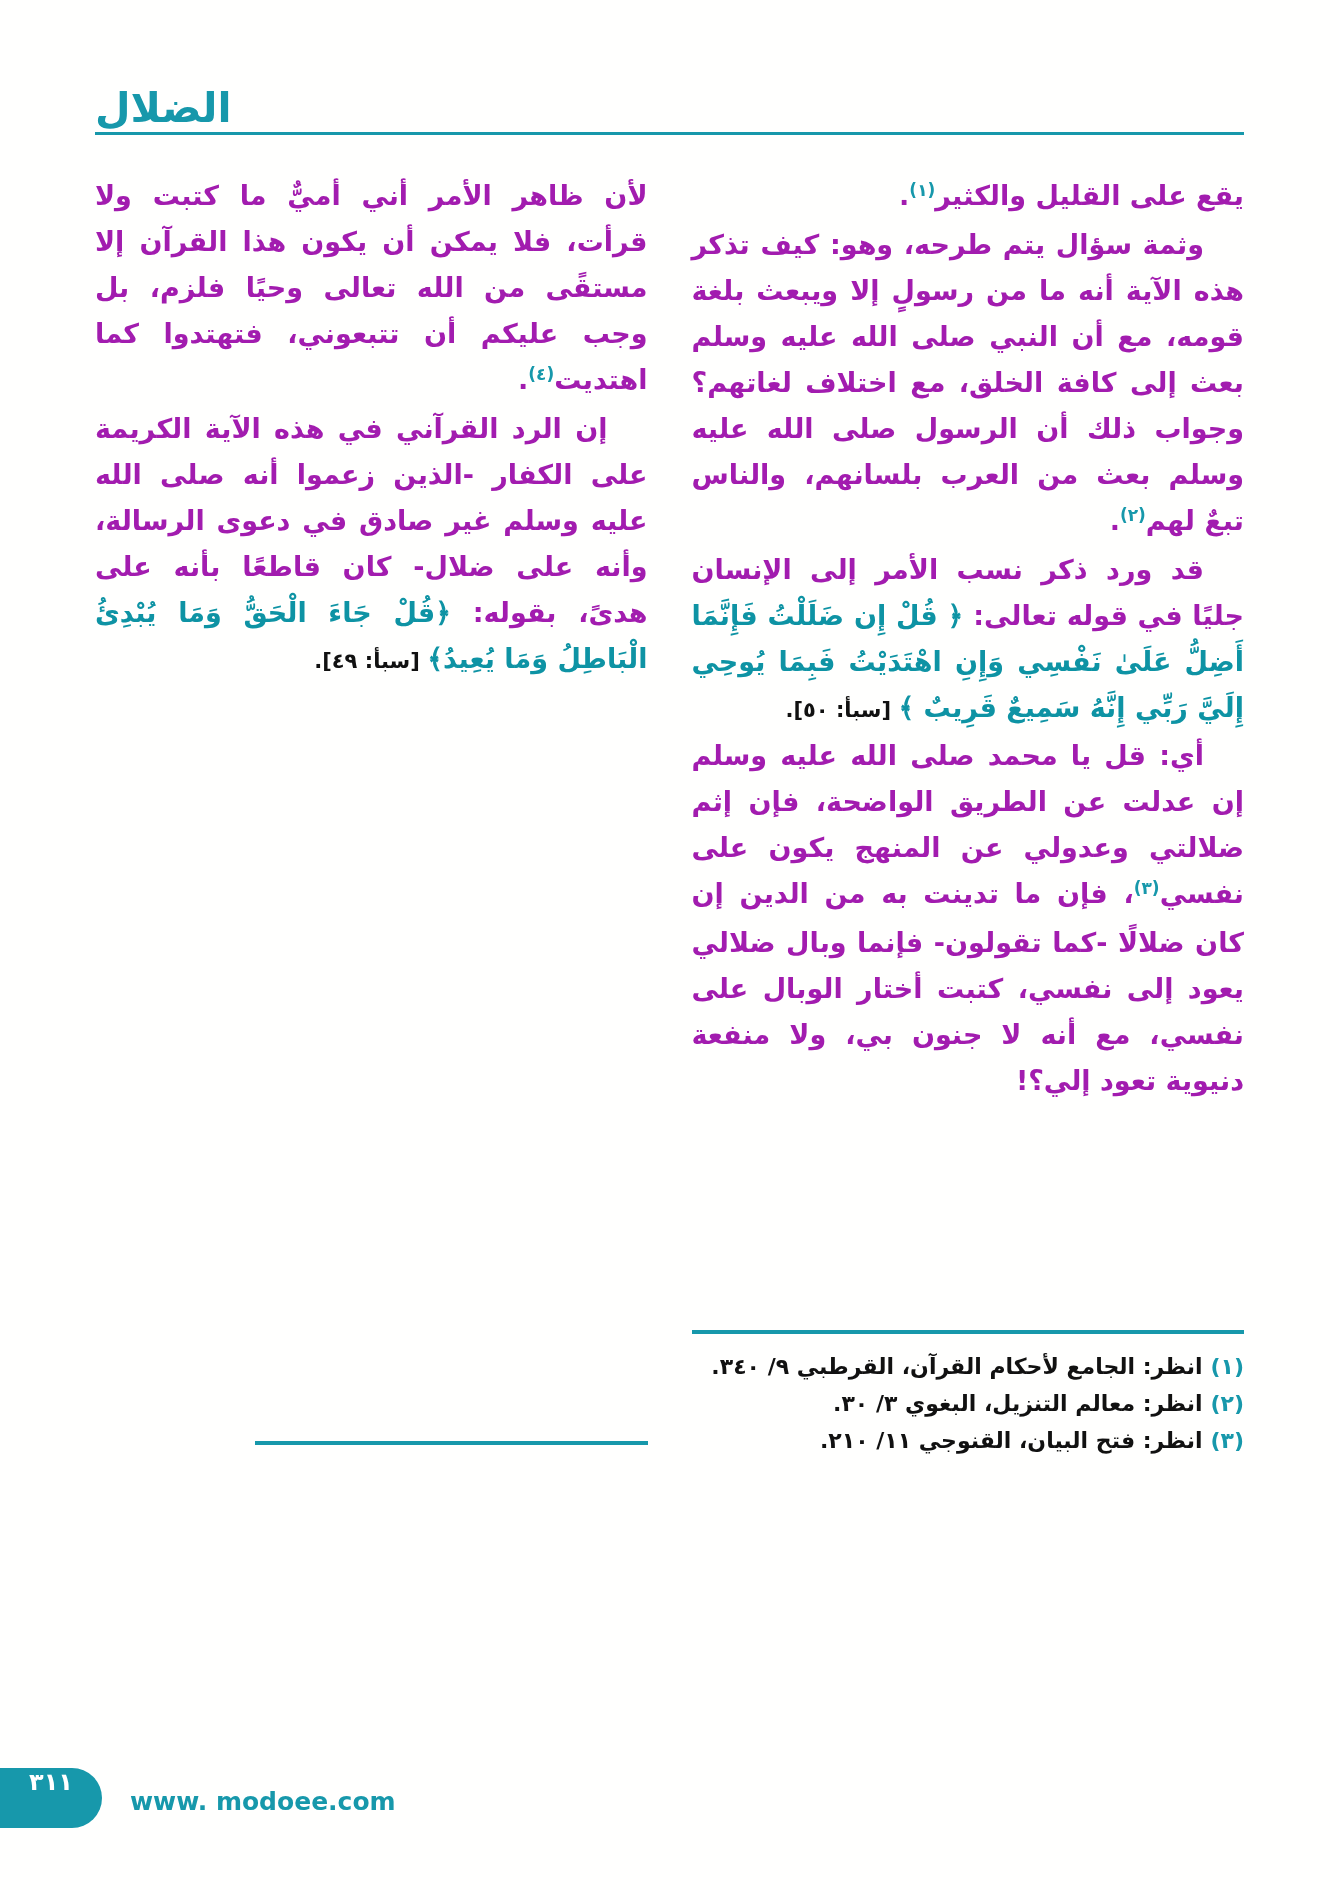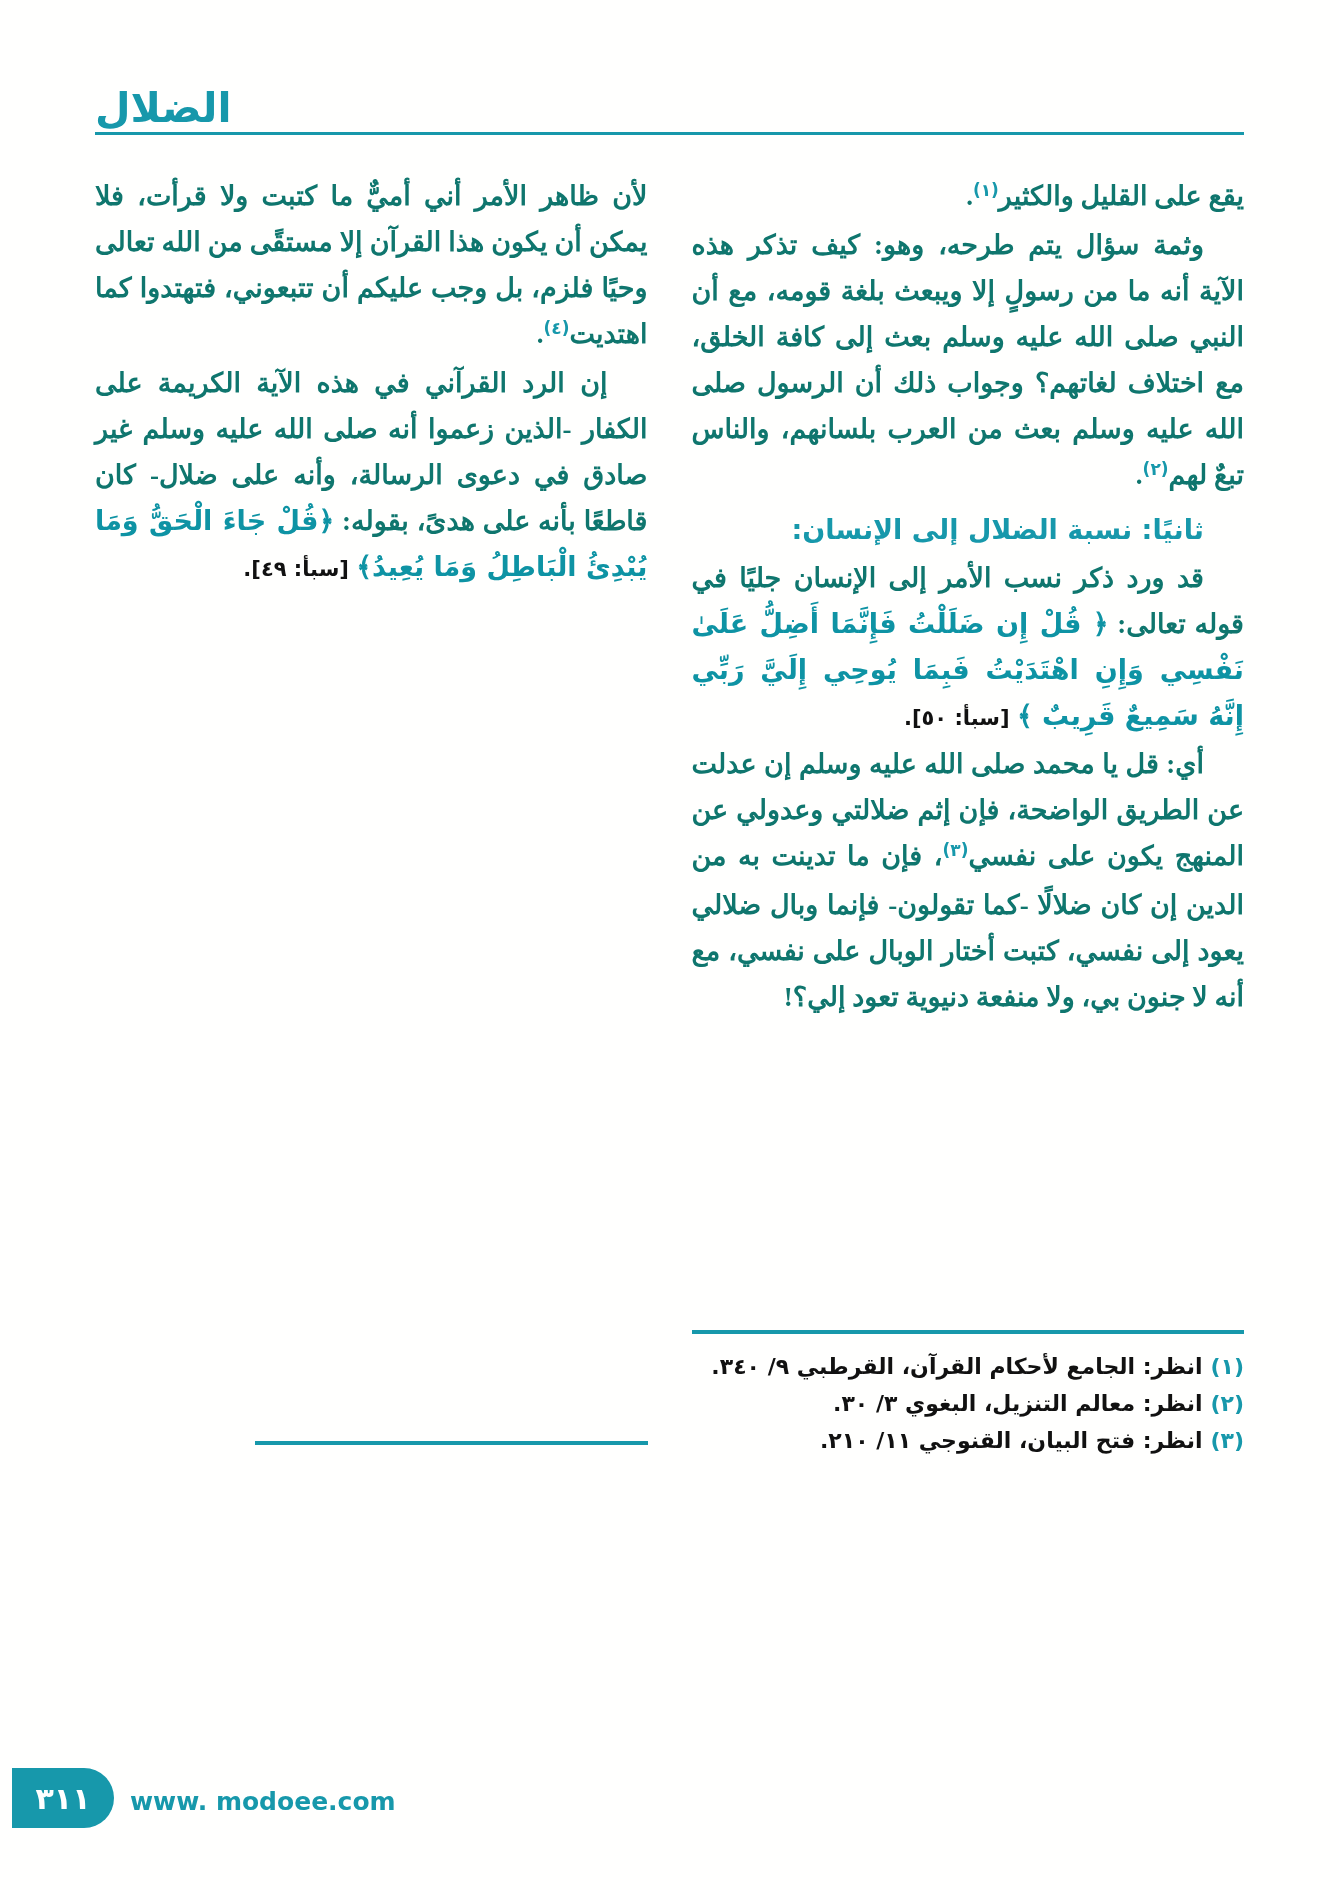--- a/index.html
+++ b/index.html
@@ -40,21 +40,21 @@
   }
   .body-blocks { font-size:27px; font-weight:700; line-height:46px; text-align:justify; }
   .block { text-align:justify; }
   .block.p { text-indent:40px; }
   .block.noindent { text-indent:0; }
   .block.heading {
     color:var(--accent,#1798ab);
     text-indent:40px;
     margin:6px 0 2px 0;
   }
-  .seg-text { color:#0f766e;font-family:Liberation Serif, serif; }
+  .seg-text { color:#a21caf; }
   .seg-head { color:var(--accent,#1798ab); }
   .seg-quran { color:var(--quran,#0e93a4); }
   .seg-ref { font-size:21px; color:#111; }
   .seg-fn {
     color:var(--accent,#1798ab);
     font-size:17px;
     position:relative; top:-9px;
     text-indent:0;
   }
   
@@ -63,26 +63,26 @@
     height:4px; background:var(--accent,#1798ab);
     margin-bottom:14px; width:100%;
   }
   .fn-rule.short { width:71%; }
   .fn-list { font-size:22px; font-weight:700; line-height:37px; }
   .footnote { padding-right:56px; text-indent:-56px; text-align:justify; }
   .fn-num { color:var(--accent,#1798ab); margin-left:8px; }
   .fn-text { color:#111; }
   
   .page-tab {
-    position:absolute; left:12px; bottom:62px;
+    position:absolute; left:0; bottom:62px;
     width:102px; height:60px;
     background:var(--accent,#1798ab);
     border-radius:0 30px 30px 0;
-    display:flex; align-items:center; justify-content:center;
-    color:#ffffff; font-size:30px; font-weight:700;
+    display:flex; align-items:flex-start; justify-content:center;
+    color:#ffffff; font-size:24px; font-weight:700;
     direction:ltr;
   }
   .site-url {
     position:absolute; left:130px; bottom:74px;
     color:var(--accent,#1798ab);
     font-size:25px; font-weight:700;
     direction:ltr;
   }
 </style>
 </head>
@@ -94,21 +94,20 @@
     <header class="page-header">
       <span class="chapter-title">الضلال</span>
     </header>
 
     <main class="columns">
 
       <section class="col col-right">
         <div class="body-blocks">
             <p class="block noindent"><span class="seg-text">يقع على القليل والكثير</span><span class="seg-fn">(١)</span><span class="seg-text">.</span></p>
             <p class="block p"><span class="seg-text">وثمة سؤال يتم طرحه، وهو: كيف تذكر هذه الآية أنه ما من رسولٍ إلا ويبعث بلغة قومه، مع أن النبي صلى الله عليه وسلم بعث إلى كافة الخلق، مع اختلاف لغاتهم؟ وجواب ذلك أن الرسول صلى الله عليه وسلم بعث من العرب بلسانهم، والناس تبعٌ لهم</span><span class="seg-fn">(٢)</span><span class="seg-text">.</span></p>
-            <p class="block heading"><span class="seg-head">ثانيًا: نسبة الضلال إلى الإنسان:</span></p>
             <p class="block p"><span class="seg-text">قد ورد ذكر نسب الأمر إلى الإنسان جليًا في قوله تعالى: </span><span class="seg-quran">﴿ قُلْ إِن ضَلَلْتُ فَإِنَّمَا أَضِلُّ عَلَىٰ نَفْسِي وَإِنِ اهْتَدَيْتُ فَبِمَا يُوحِي إِلَيَّ رَبِّي إِنَّهُ سَمِيعٌ قَرِيبٌ ﴾</span><span class="seg-ref"> [سبأ: ٥٠].</span></p>
             <p class="block p"><span class="seg-text">أي: قل يا محمد صلى الله عليه وسلم إن عدلت عن الطريق الواضحة، فإن إثم ضلالتي وعدولي عن المنهج يكون على نفسي</span><span class="seg-fn">(٣)</span><span class="seg-text">، فإن ما تدينت به من الدين إن كان ضلالًا -كما تقولون- فإنما وبال ضلالي يعود إلى نفسي، كتبت أختار الوبال على نفسي، مع أنه لا جنون بي، ولا منفعة دنيوية تعود إلي؟!</span></p>
           </div>
         <div class="footnotes">
           <div class="fn-rule"></div>
           <div class="fn-list">
               <div class="footnote"><span class="fn-num">(١)</span><span class="fn-text">انظر: الجامع لأحكام القرآن، القرطبي ٩/ ٣٤٠.</span></div>
               <div class="footnote"><span class="fn-num">(٢)</span><span class="fn-text">انظر: معالم التنزيل، البغوي ٣/ ٣٠.</span></div>
               <div class="footnote"><span class="fn-num">(٣)</span><span class="fn-text">انظر: فتح البيان، القنوجي ١١/ ٢١٠.</span></div>
             </div>

